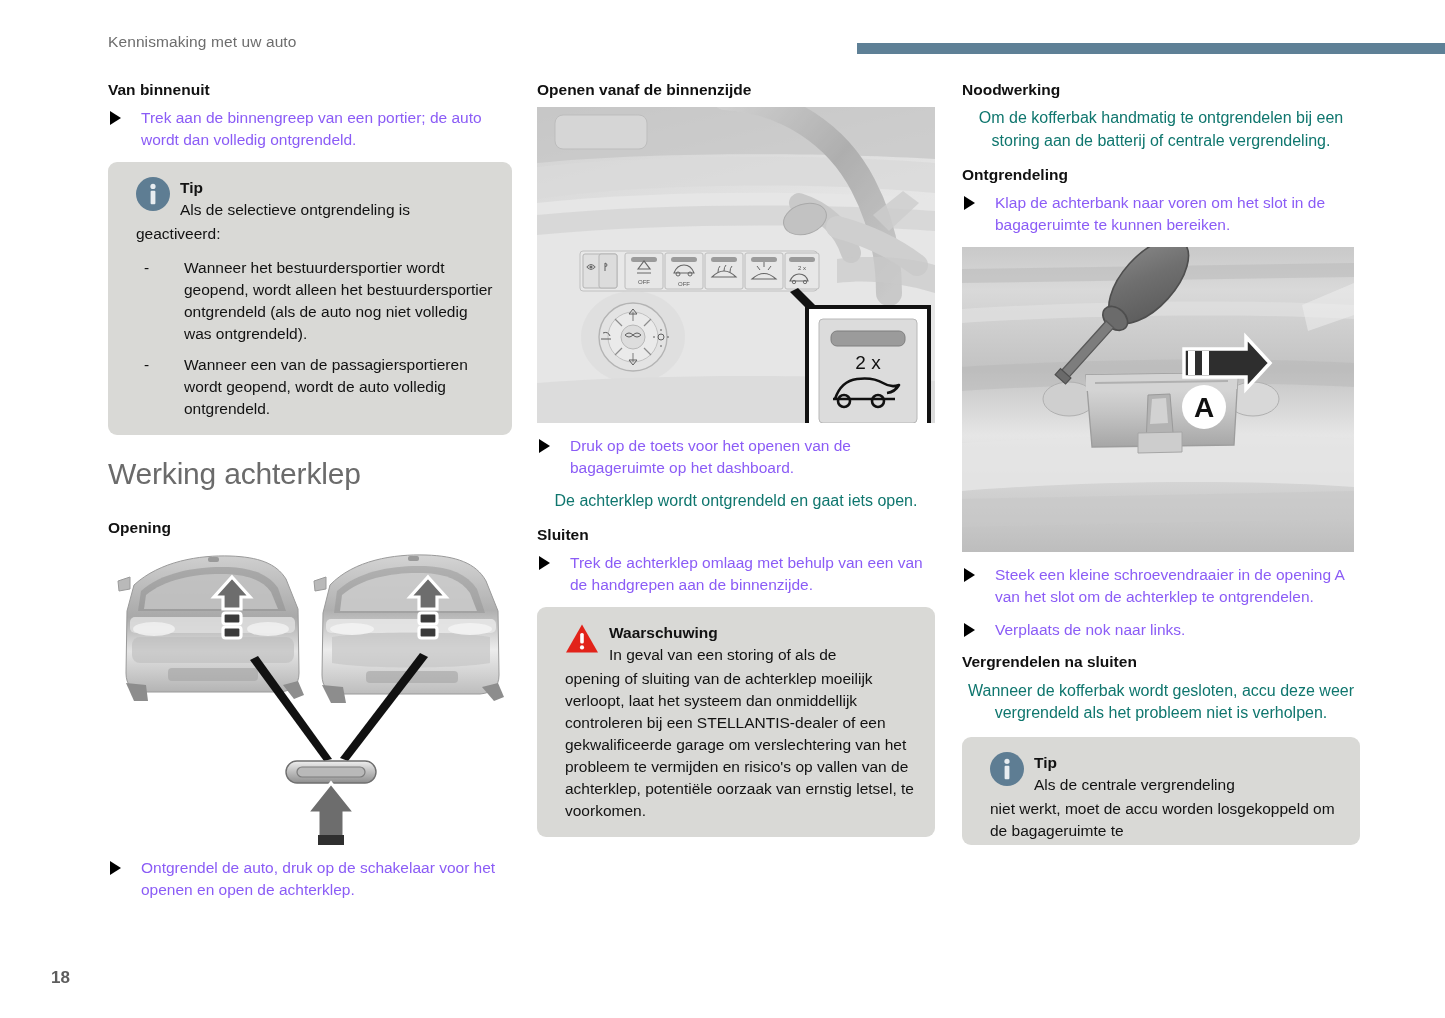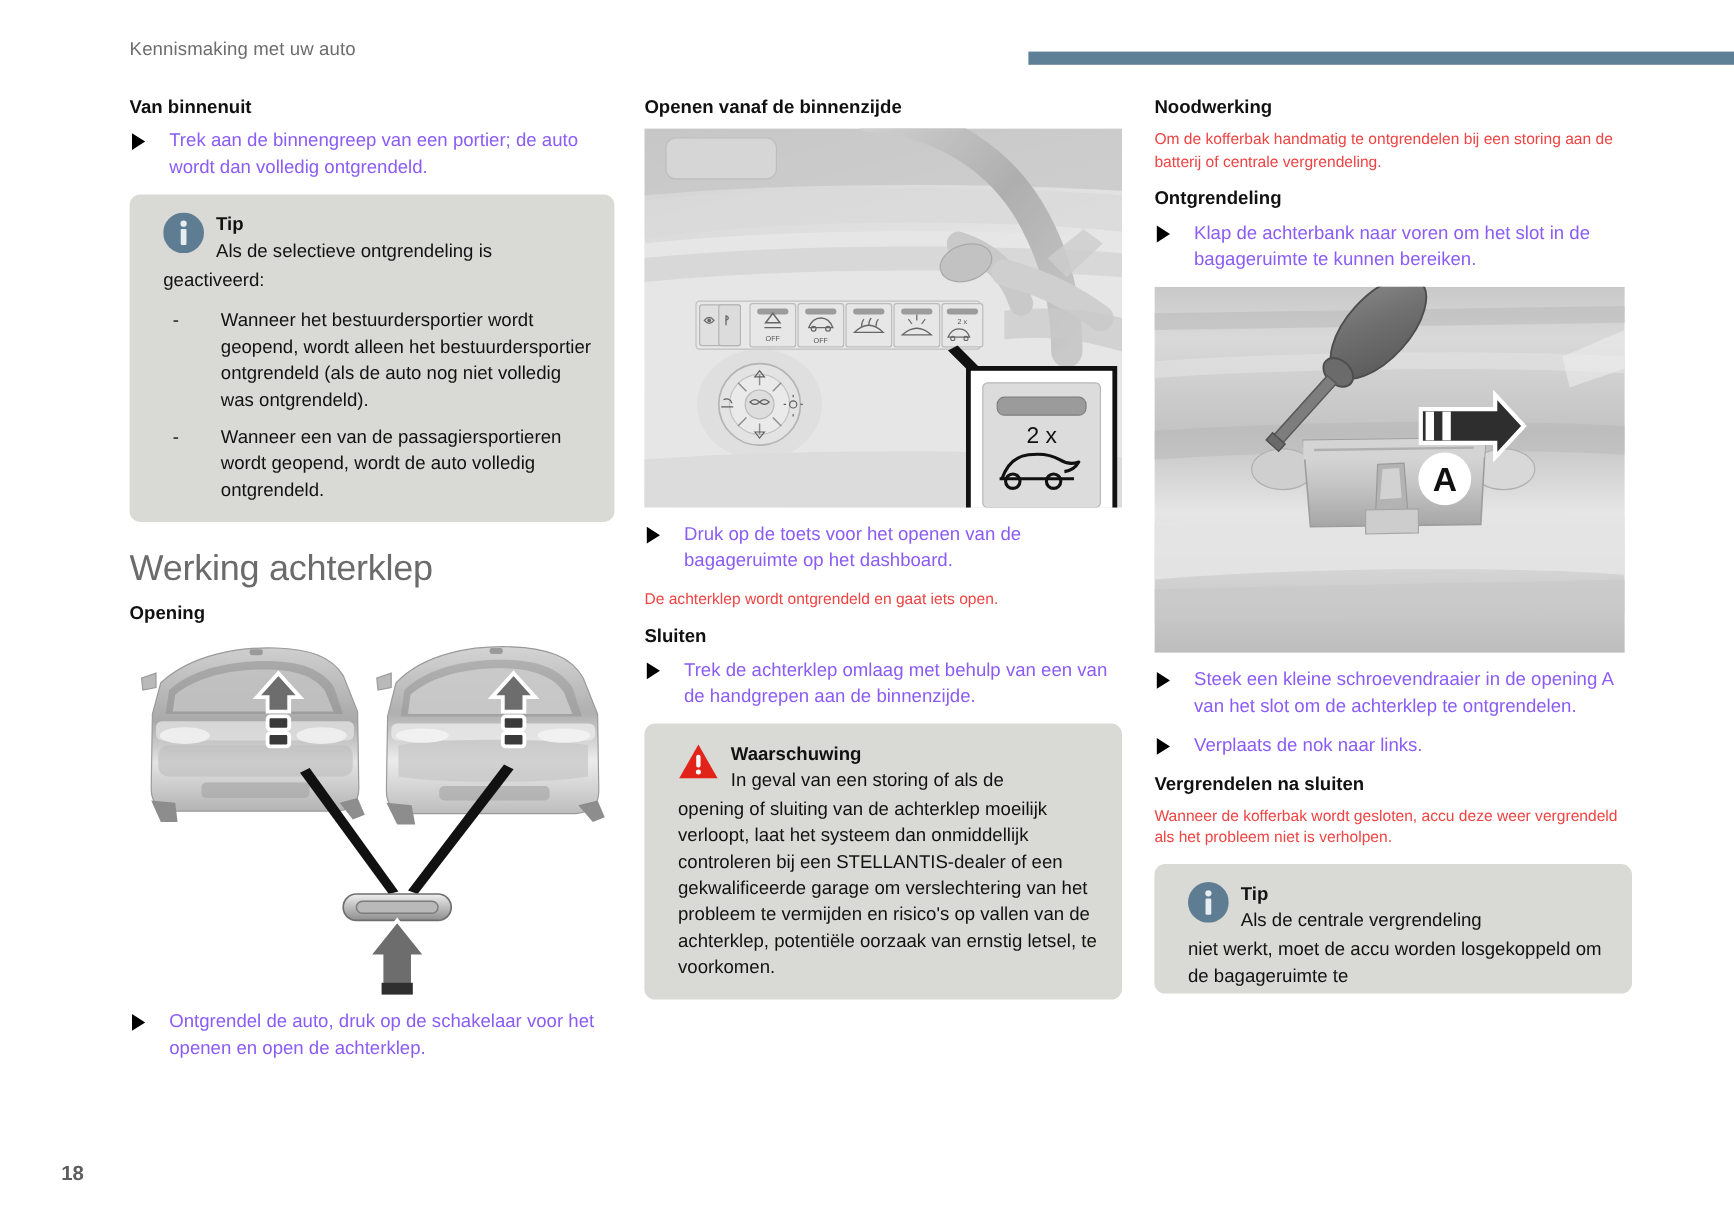--- a/index.html
+++ b/index.html
@@ -25,29 +25,30 @@
   
   .col { position: absolute; top: 80px; }
   .col1 { left: 108px; width: 404px; }
   .col2 { left: 537px; width: 398px; }
   .col3 { left: 962px; width: 398px; }
 
   
   h2.sec {
     font-size: 30px; font-weight: 400; color: #6b6b6b;
     letter-spacing: -0.2px; line-height: 1.15;
-    margin: 22px 0 10px 0;
+    margin: 22px 0 26px 0;
   }
   h3.sub {
     font-size: 15.5px; font-weight: bold; color: #111;
     line-height: 1.25; margin: 0 0 8px 0;
   }
   p.body {
-    font-size: 13px; color: #ef4444; line-height: 1.42;
+    font-size: 16px; color: #0f766e; line-height: 1.42;
     margin: 0 0 12px 0;
+    text-align: center;
   }
   .bullet {
     position: relative; padding-left: 33px;
     font-size: 15.5px; color: #8b5cf6; line-height: 1.42;
     margin: 0 0 11px 0;
   }
   .bullet .tri {
     position: absolute; left: 2px; top: 4px;
     width: 0; height: 0;
     border-left: 11px solid #000;

